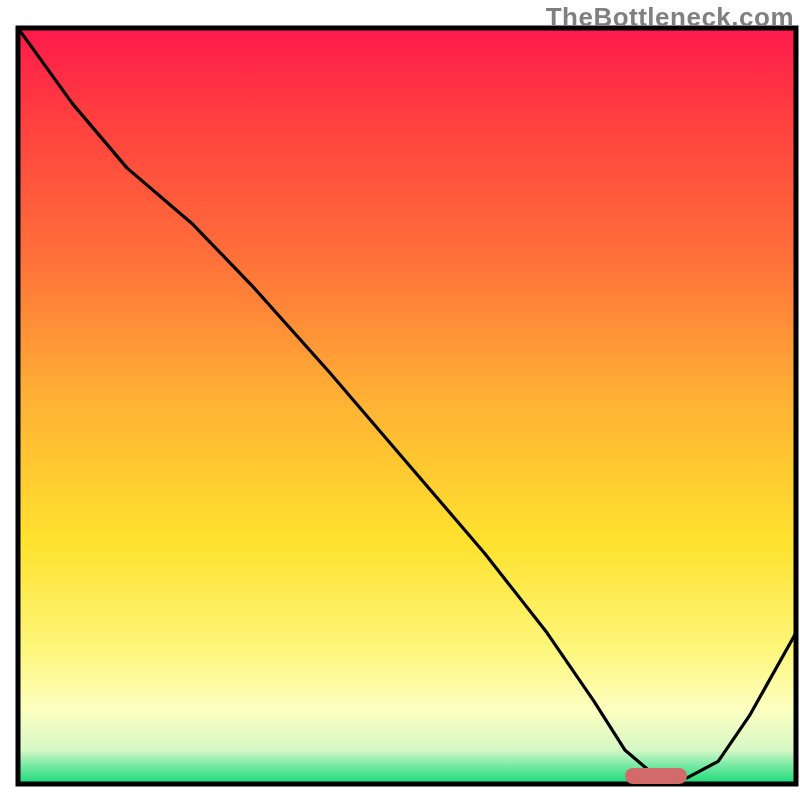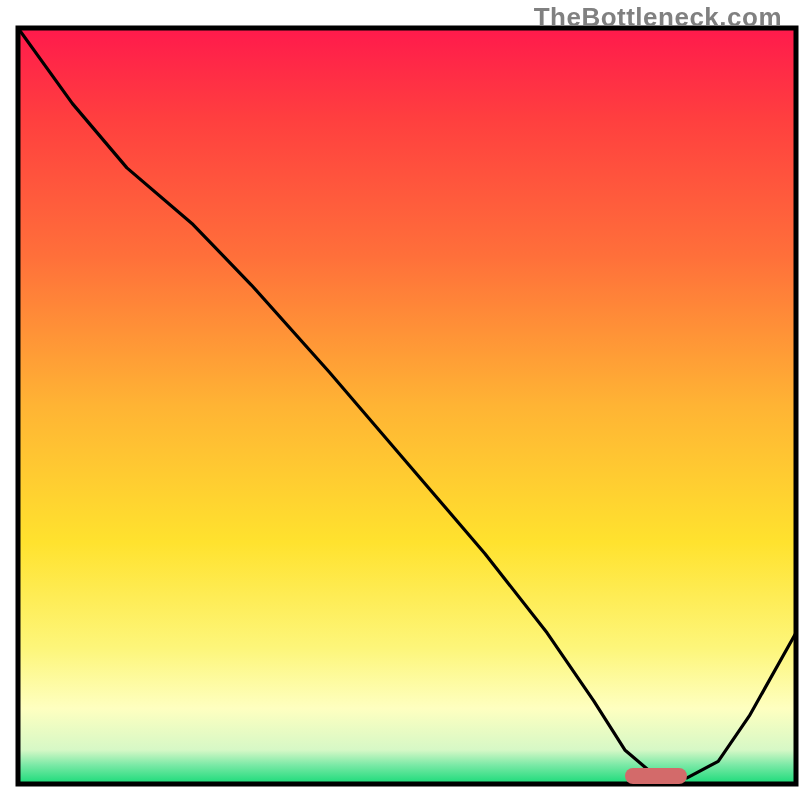--- a/index.html
+++ b/index.html
@@ -11,21 +11,21 @@
     overflow: hidden;
   }
   .chart-container {
     position: relative;
     width: 800px;
     height: 800px;
   }
   .watermark {
     position: absolute;
     top: 2px;
-    right: 18px;
+    right: 6px;
     font-family: Arial, Helvetica, sans-serif;
     font-size: 26px;
     font-weight: bold;
     color: #808080;
     z-index: 10;
     letter-spacing: 0.5px;
   }
   svg.plot {
     position: absolute;
     left: 0;

